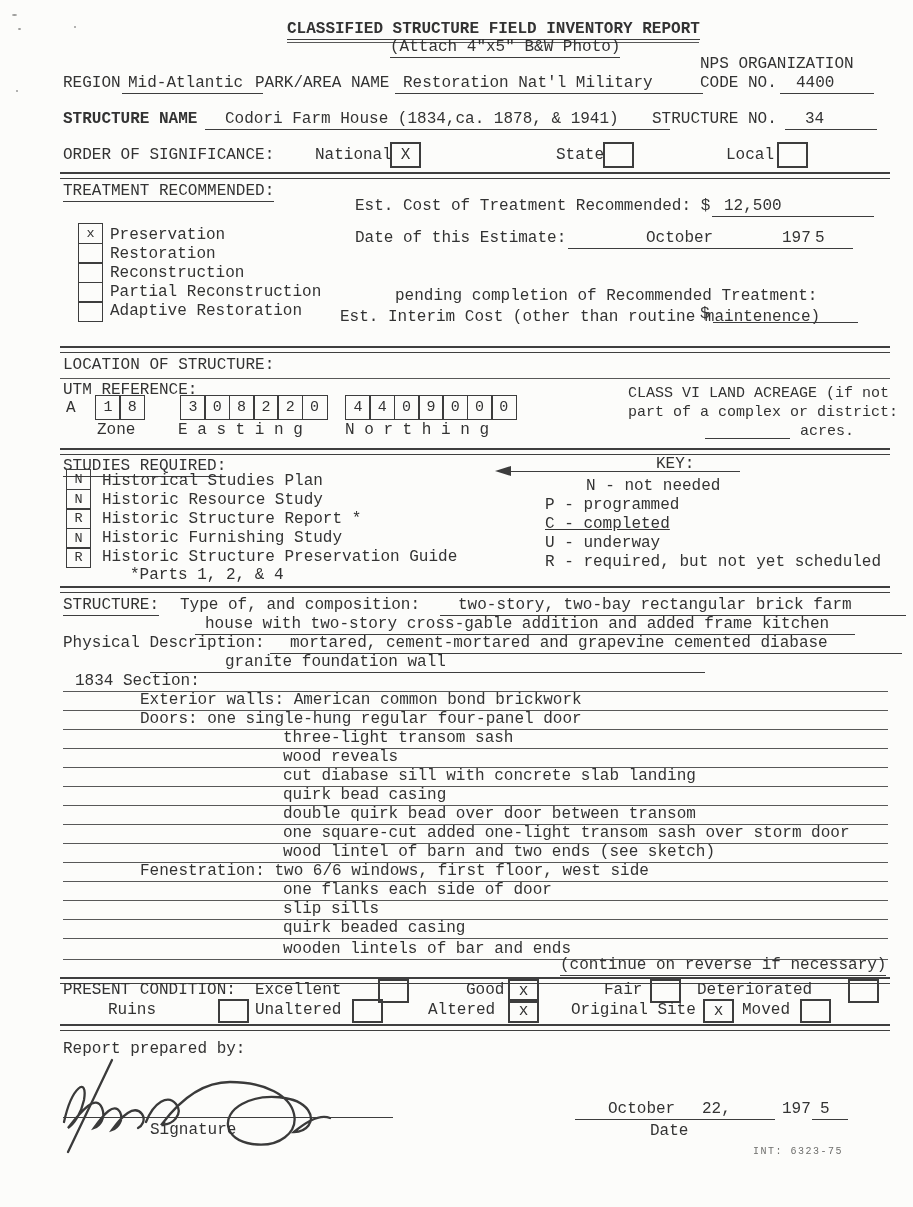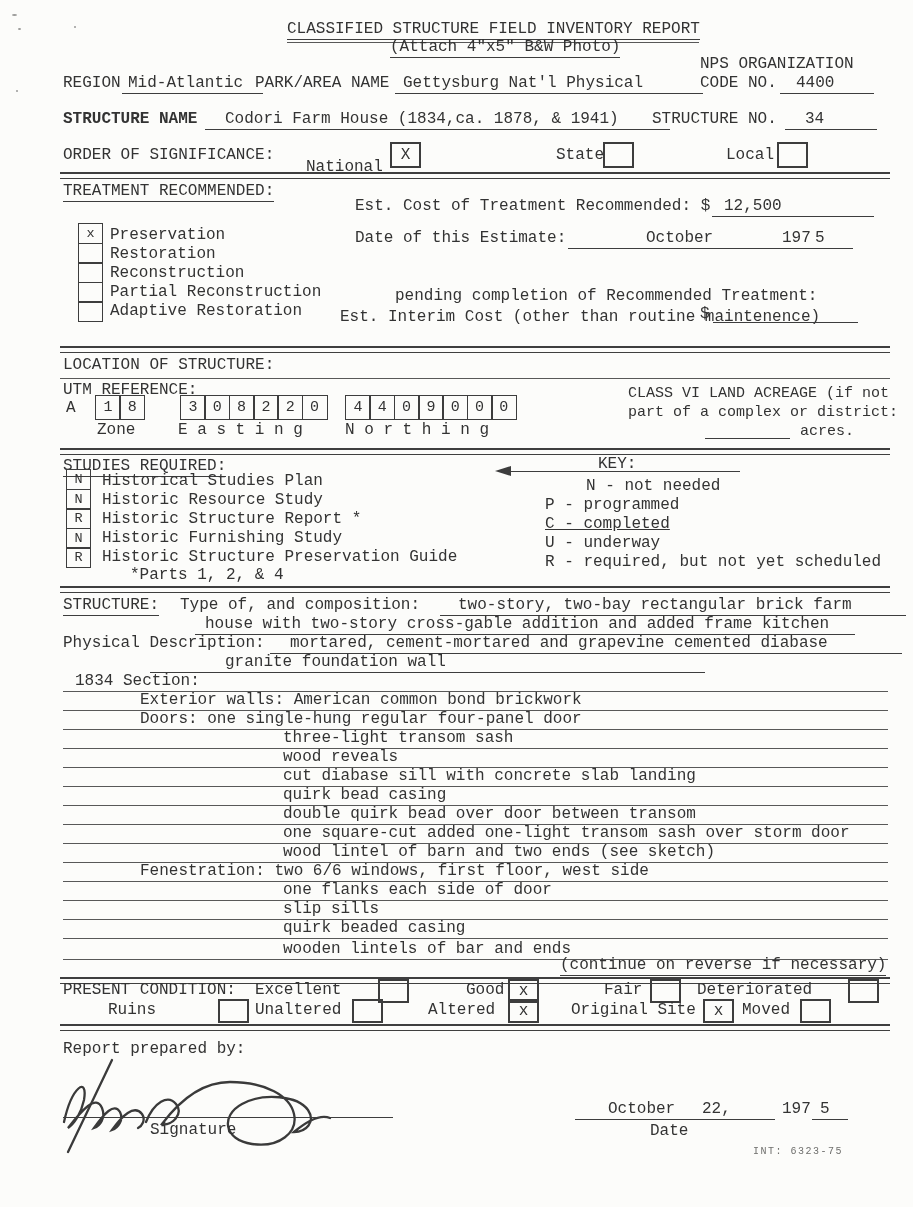--- a/index.html
+++ b/index.html
@@ -33,39 +33,39 @@
 </head>
 <body>
 
 <div class="page">
 
   <div class="speck" style="left:12px;top:14px;width:5px;height:2px;"></div>
   <div class="speck" style="left:18px;top:28px;width:3px;height:2px;"></div>
   <div class="speck" style="left:74px;top:26px;width:2px;height:2px;"></div>
   <div class="speck" style="left:16px;top:90px;width:2px;height:2px;"></div>
 
-  <div class="t" style="left:287px;top:20px;"><span class="hdr">CLASSIFIED STRUCTURE FIELD INVENTORY REPORT</span></div>
+  <div class="t" style="left:287px;top:20px;font-weight:bold;"><span class="hdr">CLASSIFIED STRUCTURE FIELD INVENTORY REPORT</span></div>
   <div class="rule" style="left:287px;top:42px;width:412px;"></div>
   <div class="t" style="left:390px;top:38px;"><span class="hdr">(Attach 4"x5" B&amp;W Photo)</span></div>
   <div class="t" style="left:700px;top:55px;">NPS ORGANIZATION</div>
 
   <div class="t" style="left:63px;top:74px;">REGION</div>
   <div class="fill" style="left:122px;top:74px;width:135px;padding-left:6px;">Mid-Atlantic</div>
   <div class="t" style="left:255px;top:74px;">PARK/AREA NAME</div>
-  <div class="fill" style="left:395px;top:74px;width:300px;padding-left:8px;">Gettysburg Nat'l Physical</div>
+  <div class="fill" style="left:395px;top:74px;width:300px;padding-left:8px;">Restoration Nat'l Military</div>
   <div class="t" style="left:700px;top:74px;">CODE NO.</div>
   <div class="fill" style="left:780px;top:74px;width:78px;padding-left:16px;">4400</div>
 
   <div class="t" style="left:63px;top:110px;font-weight:bold;">STRUCTURE NAME</div>
   <div class="fill" style="left:205px;top:110px;width:445px;padding-left:20px;">Codori Farm House (1834,ca. 1878, &amp; 1941)</div>
   <div class="t" style="left:652px;top:110px;">STRUCTURE NO.</div>
   <div class="fill" style="left:785px;top:110px;width:72px;padding-left:20px;">34</div>
 
   <div class="t" style="left:63px;top:146px;">ORDER OF SIGNIFICANCE:</div>
-  <div class="t" style="left:306px;top:146px;margin-top:12px;">National</div>
+  <div class="t" style="left:315px;top:146px;">National</div>
   <div class="vbox" style="left:390px;top:142px;width:27px;height:22px;border-width:2.6px;">
       <span>X</span>
     </div>
   <div class="t" style="left:556px;top:146px;">State</div>
   <div class="vbox" style="left:603px;top:142px;width:27px;height:22px;">
       <span></span>
     </div>
   <div class="t" style="left:726px;top:146px;">Local</div>
   <div class="vbox" style="left:777px;top:142px;width:27px;height:22px;">
       <span></span>
@@ -167,21 +167,21 @@
         <span>R</span>
       </div>
   </div>
   <div class="t" style="left:102px;top:472px;">Historical Studies Plan</div>
   <div class="t" style="left:102px;top:491px;">Historic Resource Study</div>
   <div class="t" style="left:102px;top:510px;">Historic Structure Report *</div>
   <div class="t" style="left:102px;top:529px;">Historic Furnishing Study</div>
   <div class="t" style="left:102px;top:548px;">Historic Structure Preservation Guide</div>
   <div class="t" style="left:130px;top:566px;">*Parts 1, 2, &amp; 4</div>
 
-  <div class="t" style="left:598px;top:455px;text-align:right;">KEY:</div>
+  <div class="t" style="left:656px;top:455px;text-align:right;">KEY:</div>
   <div class="key-arrow"></div>
   <div class="t" style="left:545px;top:477px;margin-left:41px;">N - not needed</div>
   <div class="t" style="left:545px;top:496px;">P - programmed</div>
   <div class="t" style="left:545px;top:515px;text-decoration:underline;">C - completed</div>
   <div class="t" style="left:545px;top:534px;">U - underway</div>
   <div class="t" style="left:545px;top:553px;">R - required, but not yet scheduled</div>
 
   <div class="rule2" style="left:60px;top:586px;width:830px;"></div>
 
   <div class="t" style="left:63px;top:596px;"><span class="hdr">STRUCTURE:</span></div>

